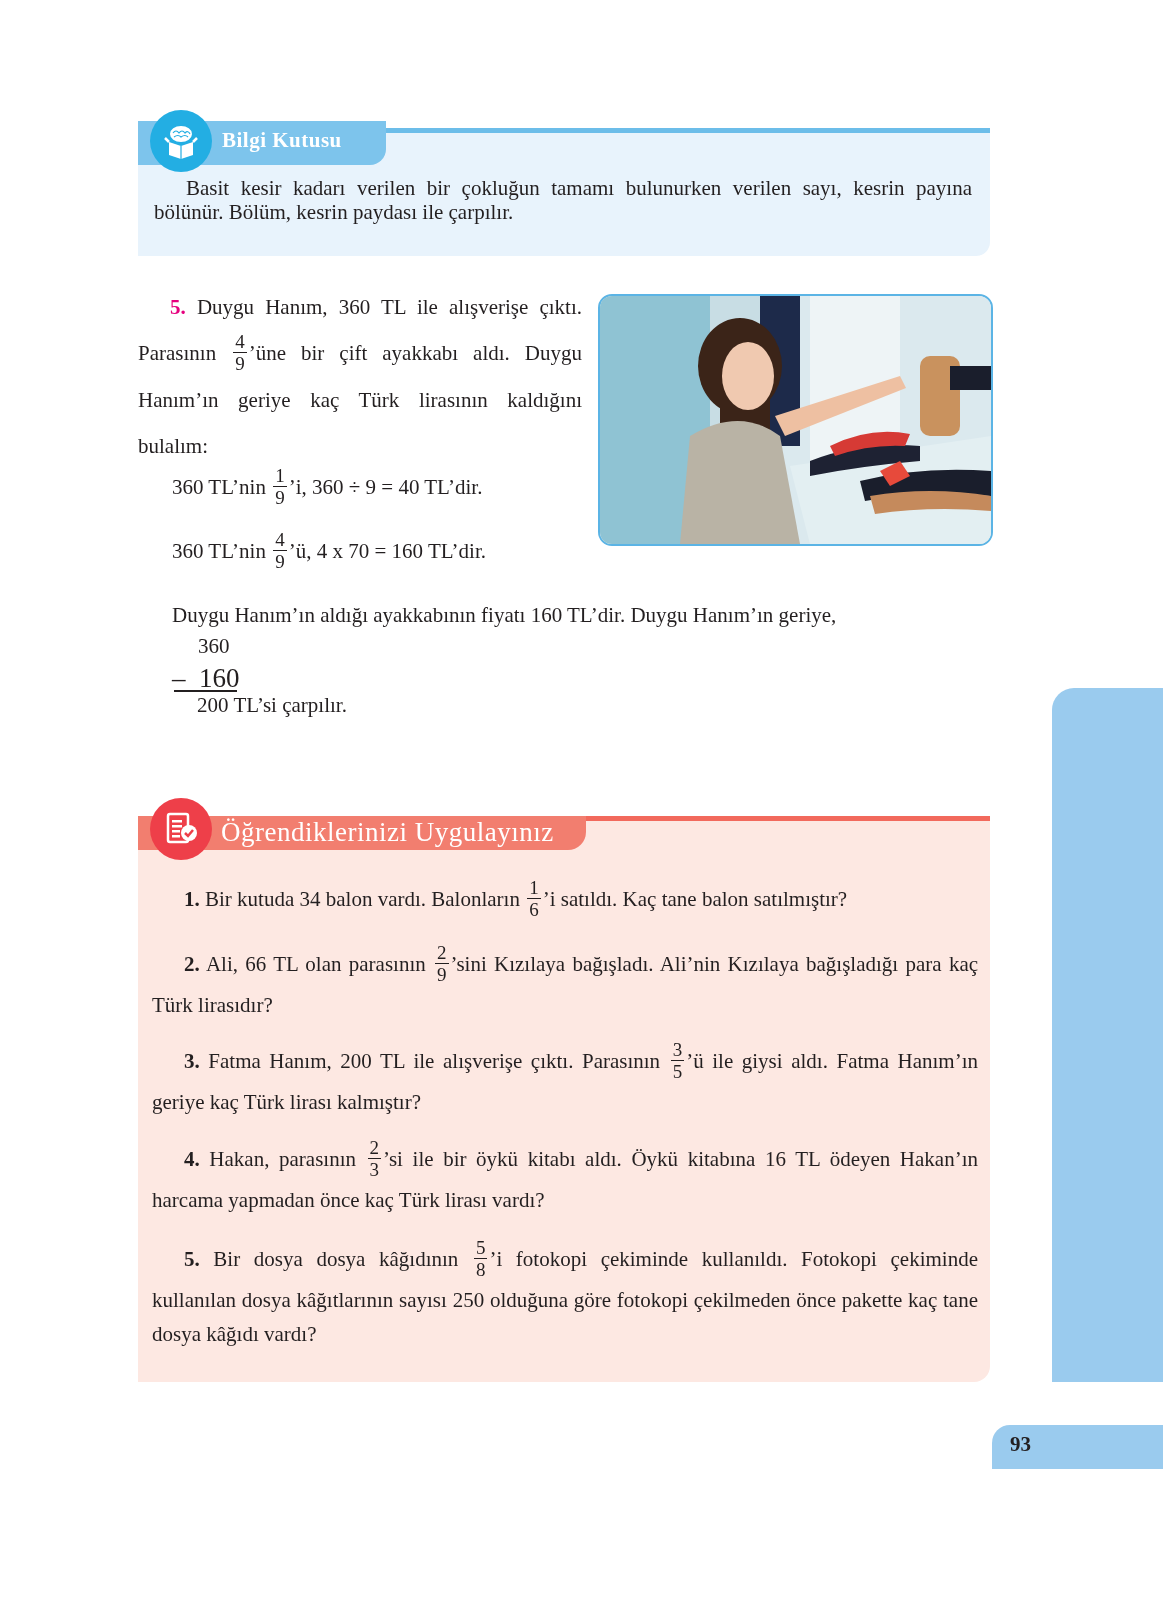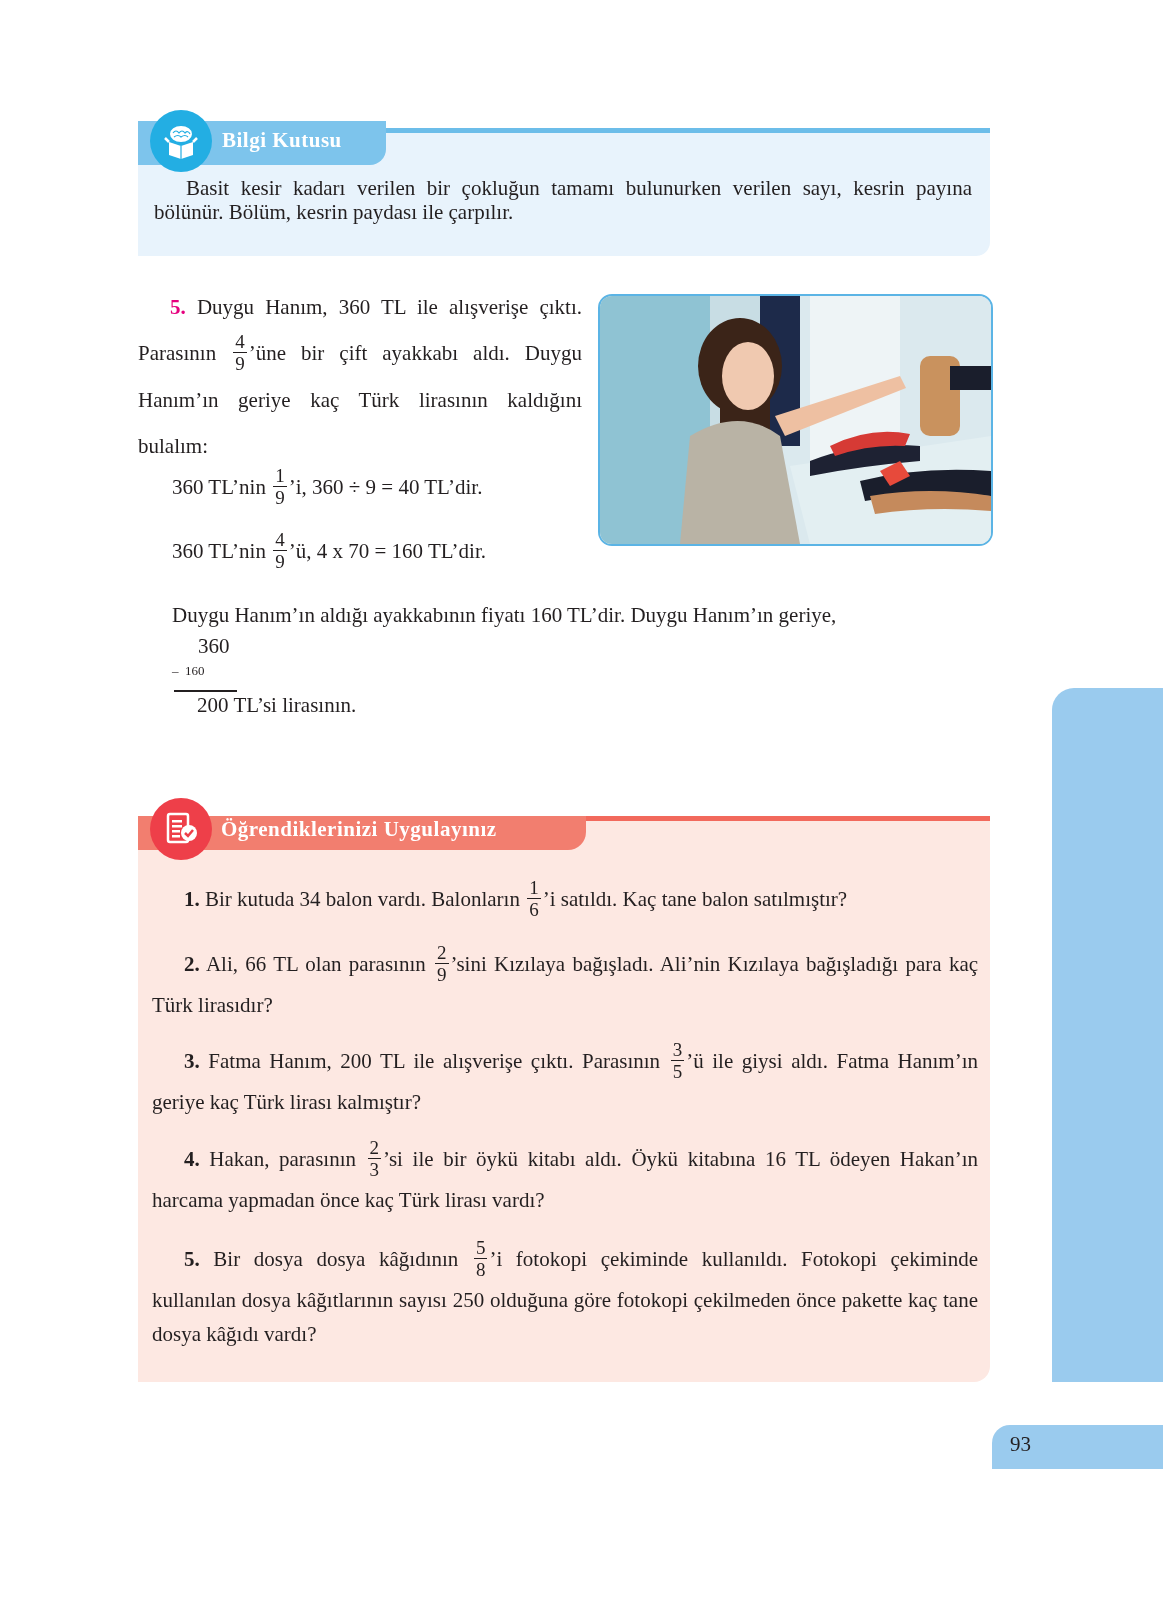--- a/index.html
+++ b/index.html
@@ -48,57 +48,57 @@
   .frac .num { border-bottom: 1px solid #231f20; padding: 0 2px; }
   .frac .den { padding: 0 2px; }
   .calc-line { left: 172px; font-size: 21px; line-height: 30px; }
   .photo {
     left: 598px; top: 294px; width: 391px; height: 248px;
     border: 2px solid #5bb4e5; border-radius: 14px; overflow: hidden;
     background: linear-gradient(135deg, #6fb7cf 0%, #c9e3ec 35%, #eef5f7 60%, #d9e6ea 100%);
   }
   .summary { left: 172px; top: 600px; font-size: 21px; line-height: 30px; }
   .sub-top { left: 198px; top: 634px; font-size: 21px; }
-  .sub-mid { left: 172px; top: 663px; font-size: 13px; text-align: center; }
+  .sub-mid { left: 172px; top: 663px; font-size: 27px; text-align: center; }
   .sub-line { left: 174px; top: 690px; width: 63px; height: 1.5px; background: #231f20; }
   .sub-res { left: 197px; top: 693px; font-size: 21px; }
 
   
   .prac-box {
     left: 138px; top: 816px; width: 852px; height: 566px;
     background: #fde8e2; border-radius: 0 0 16px 0;
   }
   .prac-topline { left: 586px; top: 816px; width: 404px; height: 5px; background: #f2695c; }
   .prac-tab {
     left: 138px; top: 816px; width: 448px; height: 34px;
     background: #f27e6f; border-radius: 0 0 18px 0;
   }
   .prac-icon {
     left: 150px; top: 798px; width: 62px; height: 62px; border-radius: 50%;
     background: #ee3f49; display: flex; align-items: center; justify-content: center;
   }
   .prac-title {
-    left: 221px; top: 817px; font-size: 21px; font-weight: bold; color: #ffffff;
+    left: 221px; top: 817px; font-size: 27px; font-weight: normal; color: #ffffff;
     letter-spacing: 0.5px;
   }
   .q {
     left: 152px; width: 826px; font-size: 21px; line-height: 34px; text-align: justify;
   }
   .q b { font-weight: bold; }
 
   
   .side-tab {
     left: 1052px; top: 688px; width: 111px; height: 694px;
     background: #9acbee; border-radius: 22px 0 0 0;
   }
   .page-badge {
     left: 992px; top: 1425px; width: 171px; height: 44px;
     background: #9acbee; border-radius: 18px 0 0 0;
   }
-  .page-num { left: 1010px; top: 1432px; font-size: 21px; font-weight: normal; }
+  .page-num { left: 1010px; top: 1432px; font-size: 21px; font-weight: bold; }
 </style>
 </head>
 <body>
 
 <div class="abs info-box"></div>
 <div class="abs info-topline"></div>
 <div class="abs info-tab"></div>
 <div class="abs info-icon">
   <svg width="40" height="40" viewBox="0 0 40 40">
     <ellipse cx="20" cy="13" rx="11" ry="8" fill="#ffffff"></ellipse>
@@ -166,21 +166,21 @@
 
 <div class="abs summary">Duygu Hanım’ın aldığı ayakkabının fiyatı 160 TL’dir. Duygu Hanım’ın geriye,</div>
 <div class="abs sub-top">360</div>
 <div class="abs sub-mid">
   <span>–</span>&nbsp;
   <span>160</span>
 </div>
 <div class="abs sub-line"></div>
 <div class="abs sub-res">
   <span>200</span>
-  <span>TL’si lirasının.</span>
+  <span>TL’si çarpılır.</span>
 </div>
 
 <div class="abs prac-box"></div>
 <div class="abs prac-topline"></div>
 <div class="abs prac-tab"></div>
 <div class="abs prac-icon">
   <svg width="36" height="36" viewBox="0 0 36 36">
     <rect x="5" y="3" width="20" height="28" rx="2" fill="none" stroke="#ffffff" stroke-width="2.5"></rect>
     <rect x="9" y="9" width="10" height="2.5" fill="#ffffff"></rect>
     <rect x="9" y="14" width="10" height="2.5" fill="#ffffff"></rect>

